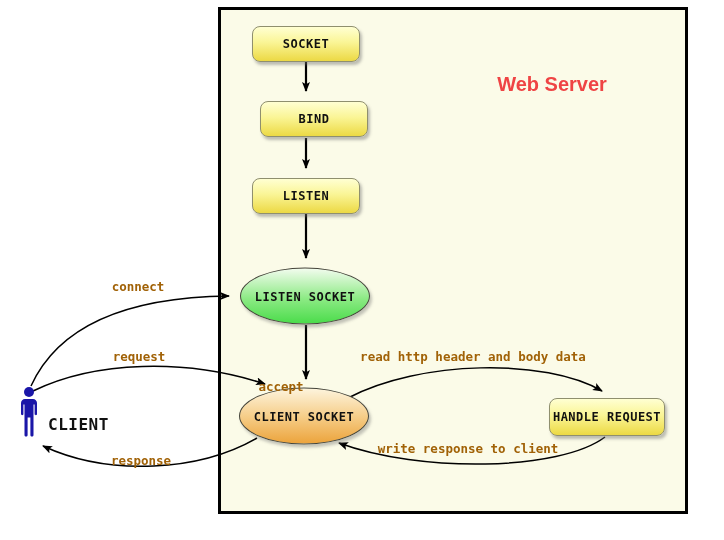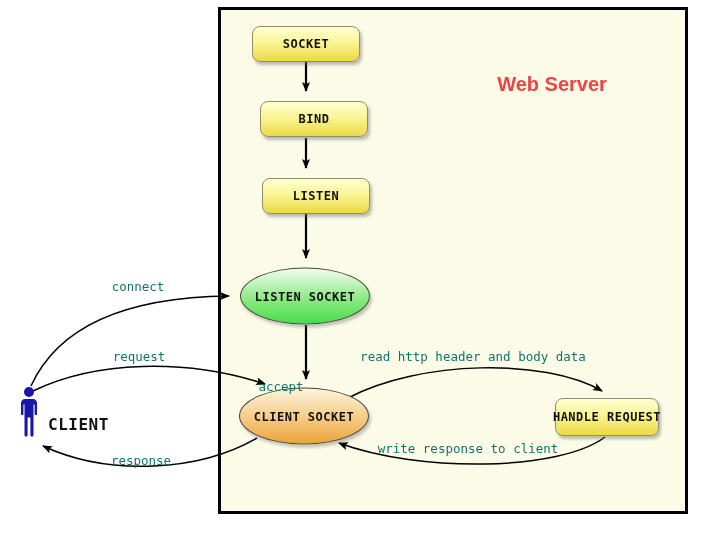--- a/index.html
+++ b/index.html
@@ -41,35 +41,35 @@
     letter-spacing: 0.5px;
   }
   .node-step {
     width: 108px; height: 36px;
     border: 1px solid #8f8f6e;
     border-radius: 8px;
     background: linear-gradient(180deg, #ffffd2 0%, #faf596 45%, #ecd944 100%);
     box-shadow: 2px 3px 3px rgba(110,110,110,0.45);
     box-sizing: border-box;
   }
-  .node-handle { width: 104px; height: 38px; }
+  .node-handle { width: 116px; height: 38px; }
   .node-ellipse {
     width: 130px; height: 57px;
     border: 1px solid #44443a;
     border-radius: 50%;
     box-shadow: 2px 3px 3px rgba(110,110,110,0.4);
     box-sizing: border-box;
   }
   .ellipse-green  { background: linear-gradient(180deg, #f2fcee 0%, #8cea84 55%, #4bdc4b 100%); }
   .ellipse-orange { background: linear-gradient(180deg, #fdf4dd 0%, #f6ce8a 50%, #eca43c 100%); }
   .edge-label {
     position: absolute;
     transform: translate(-50%, -50%);
-    color: #0f766e;
-    font-weight: normal;
+    color: #a16207;
+    font-weight: bold;
     font-size: 12.5px;
     white-space: nowrap;
   }
   .client-label {
     position: absolute;
     left: 48px; top: 415px;
     font-weight: bold;
     font-size: 16px;
     color: #111;
     letter-spacing: 0.5px;
@@ -102,21 +102,21 @@
     <path stroke-width="1.5" marker-end="url(#ah)" d="M31,386 C62,318 140,297 229,296"></path>
     <path stroke-width="1.5" marker-end="url(#ah)" d="M33,391 C95,361 185,358 265,384"></path>
     <path stroke-width="1.5" marker-end="url(#ah)" d="M257,438 C200,471 110,477 43,446"></path>
     <path stroke-width="1.5" marker-end="url(#ah)" d="M348,398 C420,360 545,358 602,391"></path>
     <path stroke-width="1.5" marker-end="url(#ah)" d="M605,437 C560,471 420,473 339,443"></path>
   </g>
 </svg>
 
 <div class="node node-step" style="left:306px; top:44px;">SOCKET</div>
 <div class="node node-step" style="left:314px; top:119px;">BIND</div>
-<div class="node node-step" style="left:306px; top:196px;margin-left:10px;">LISTEN</div>
+<div class="node node-step" style="left:306px; top:196px;">LISTEN</div>
 <div class="node node-ellipse ellipse-green" style="left:305px; top:296px;">LISTEN SOCKET</div>
 <div class="node node-ellipse ellipse-orange" style="left:304px; top:416px;">CLIENT SOCKET</div>
 <div class="node node-step node-handle" style="left:607px; top:417px;">HANDLE REQUEST</div>
 
 <div class="edge-label" style="left:138px; top:286px;">connect</div>
 <div class="edge-label" style="left:139px; top:356px;">request</div>
 <div class="edge-label" style="left:141px; top:460px;">response</div>
 <div class="edge-label" style="left:281px; top:353px;margin-top:33px;">accept</div>
 <div class="edge-label" style="left:473px; top:356px;">read http header and body data</div>
 <div class="edge-label" style="left:468px; top:448px;">write response to client</div>

